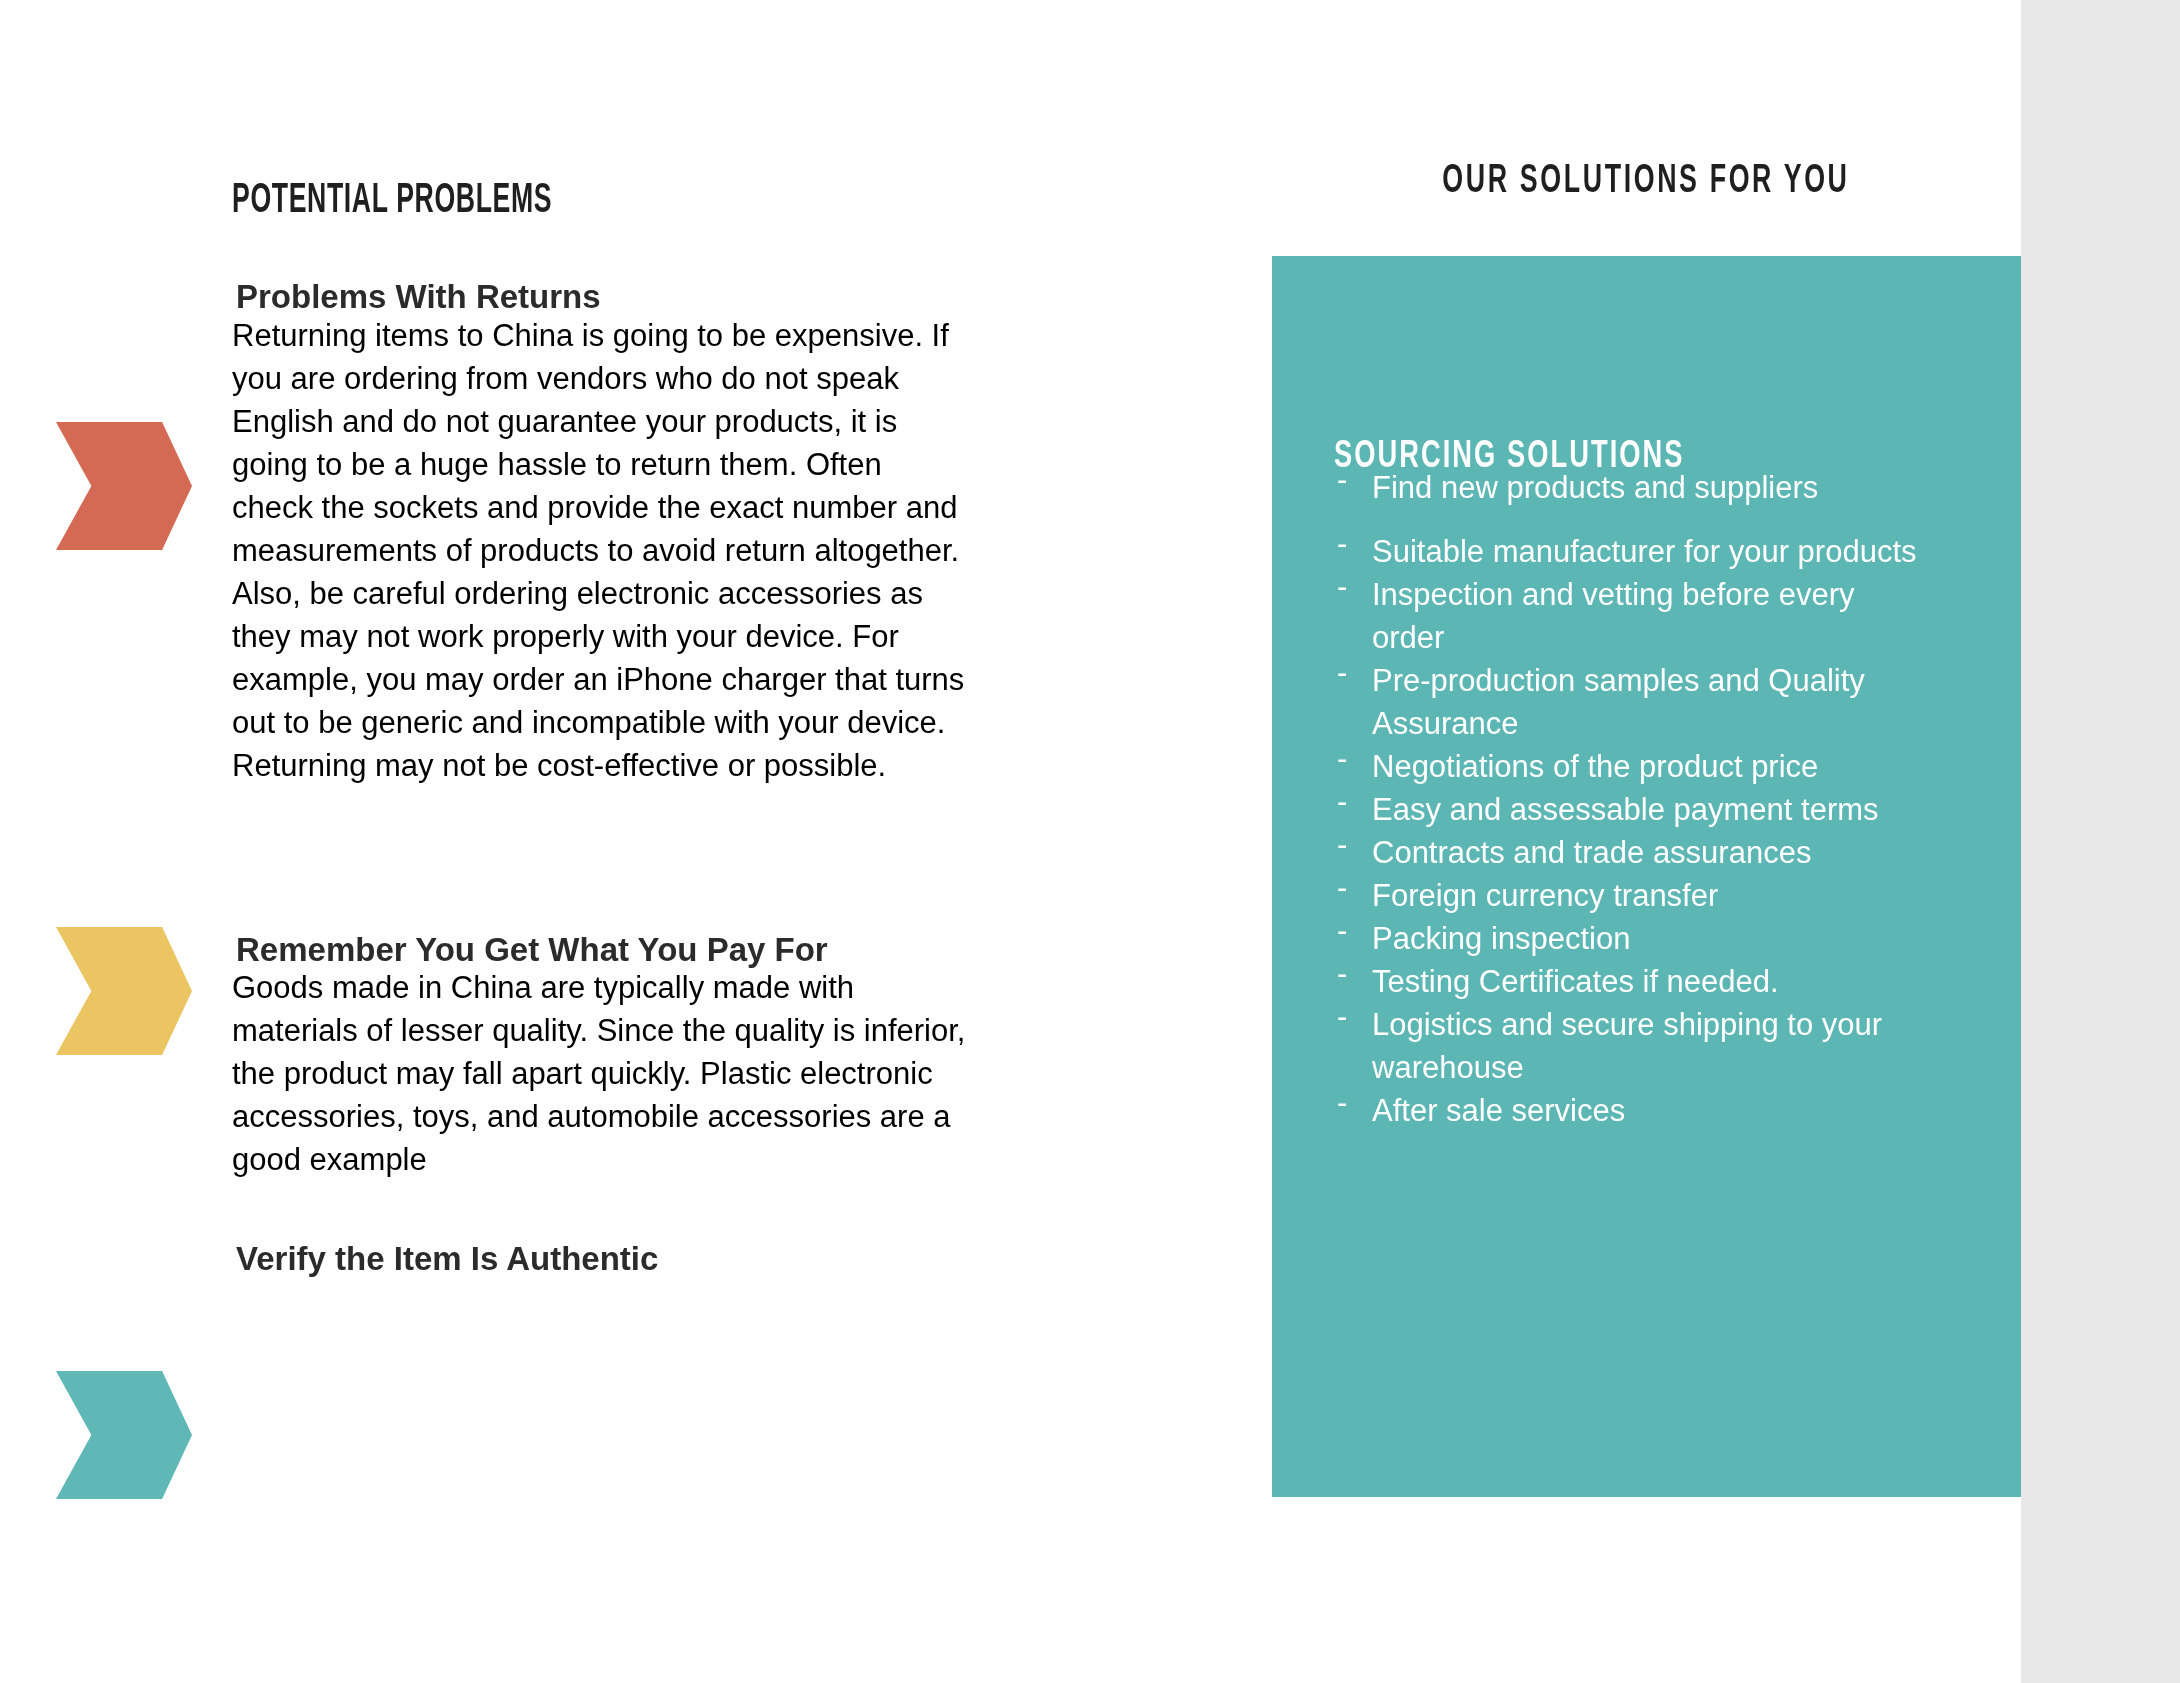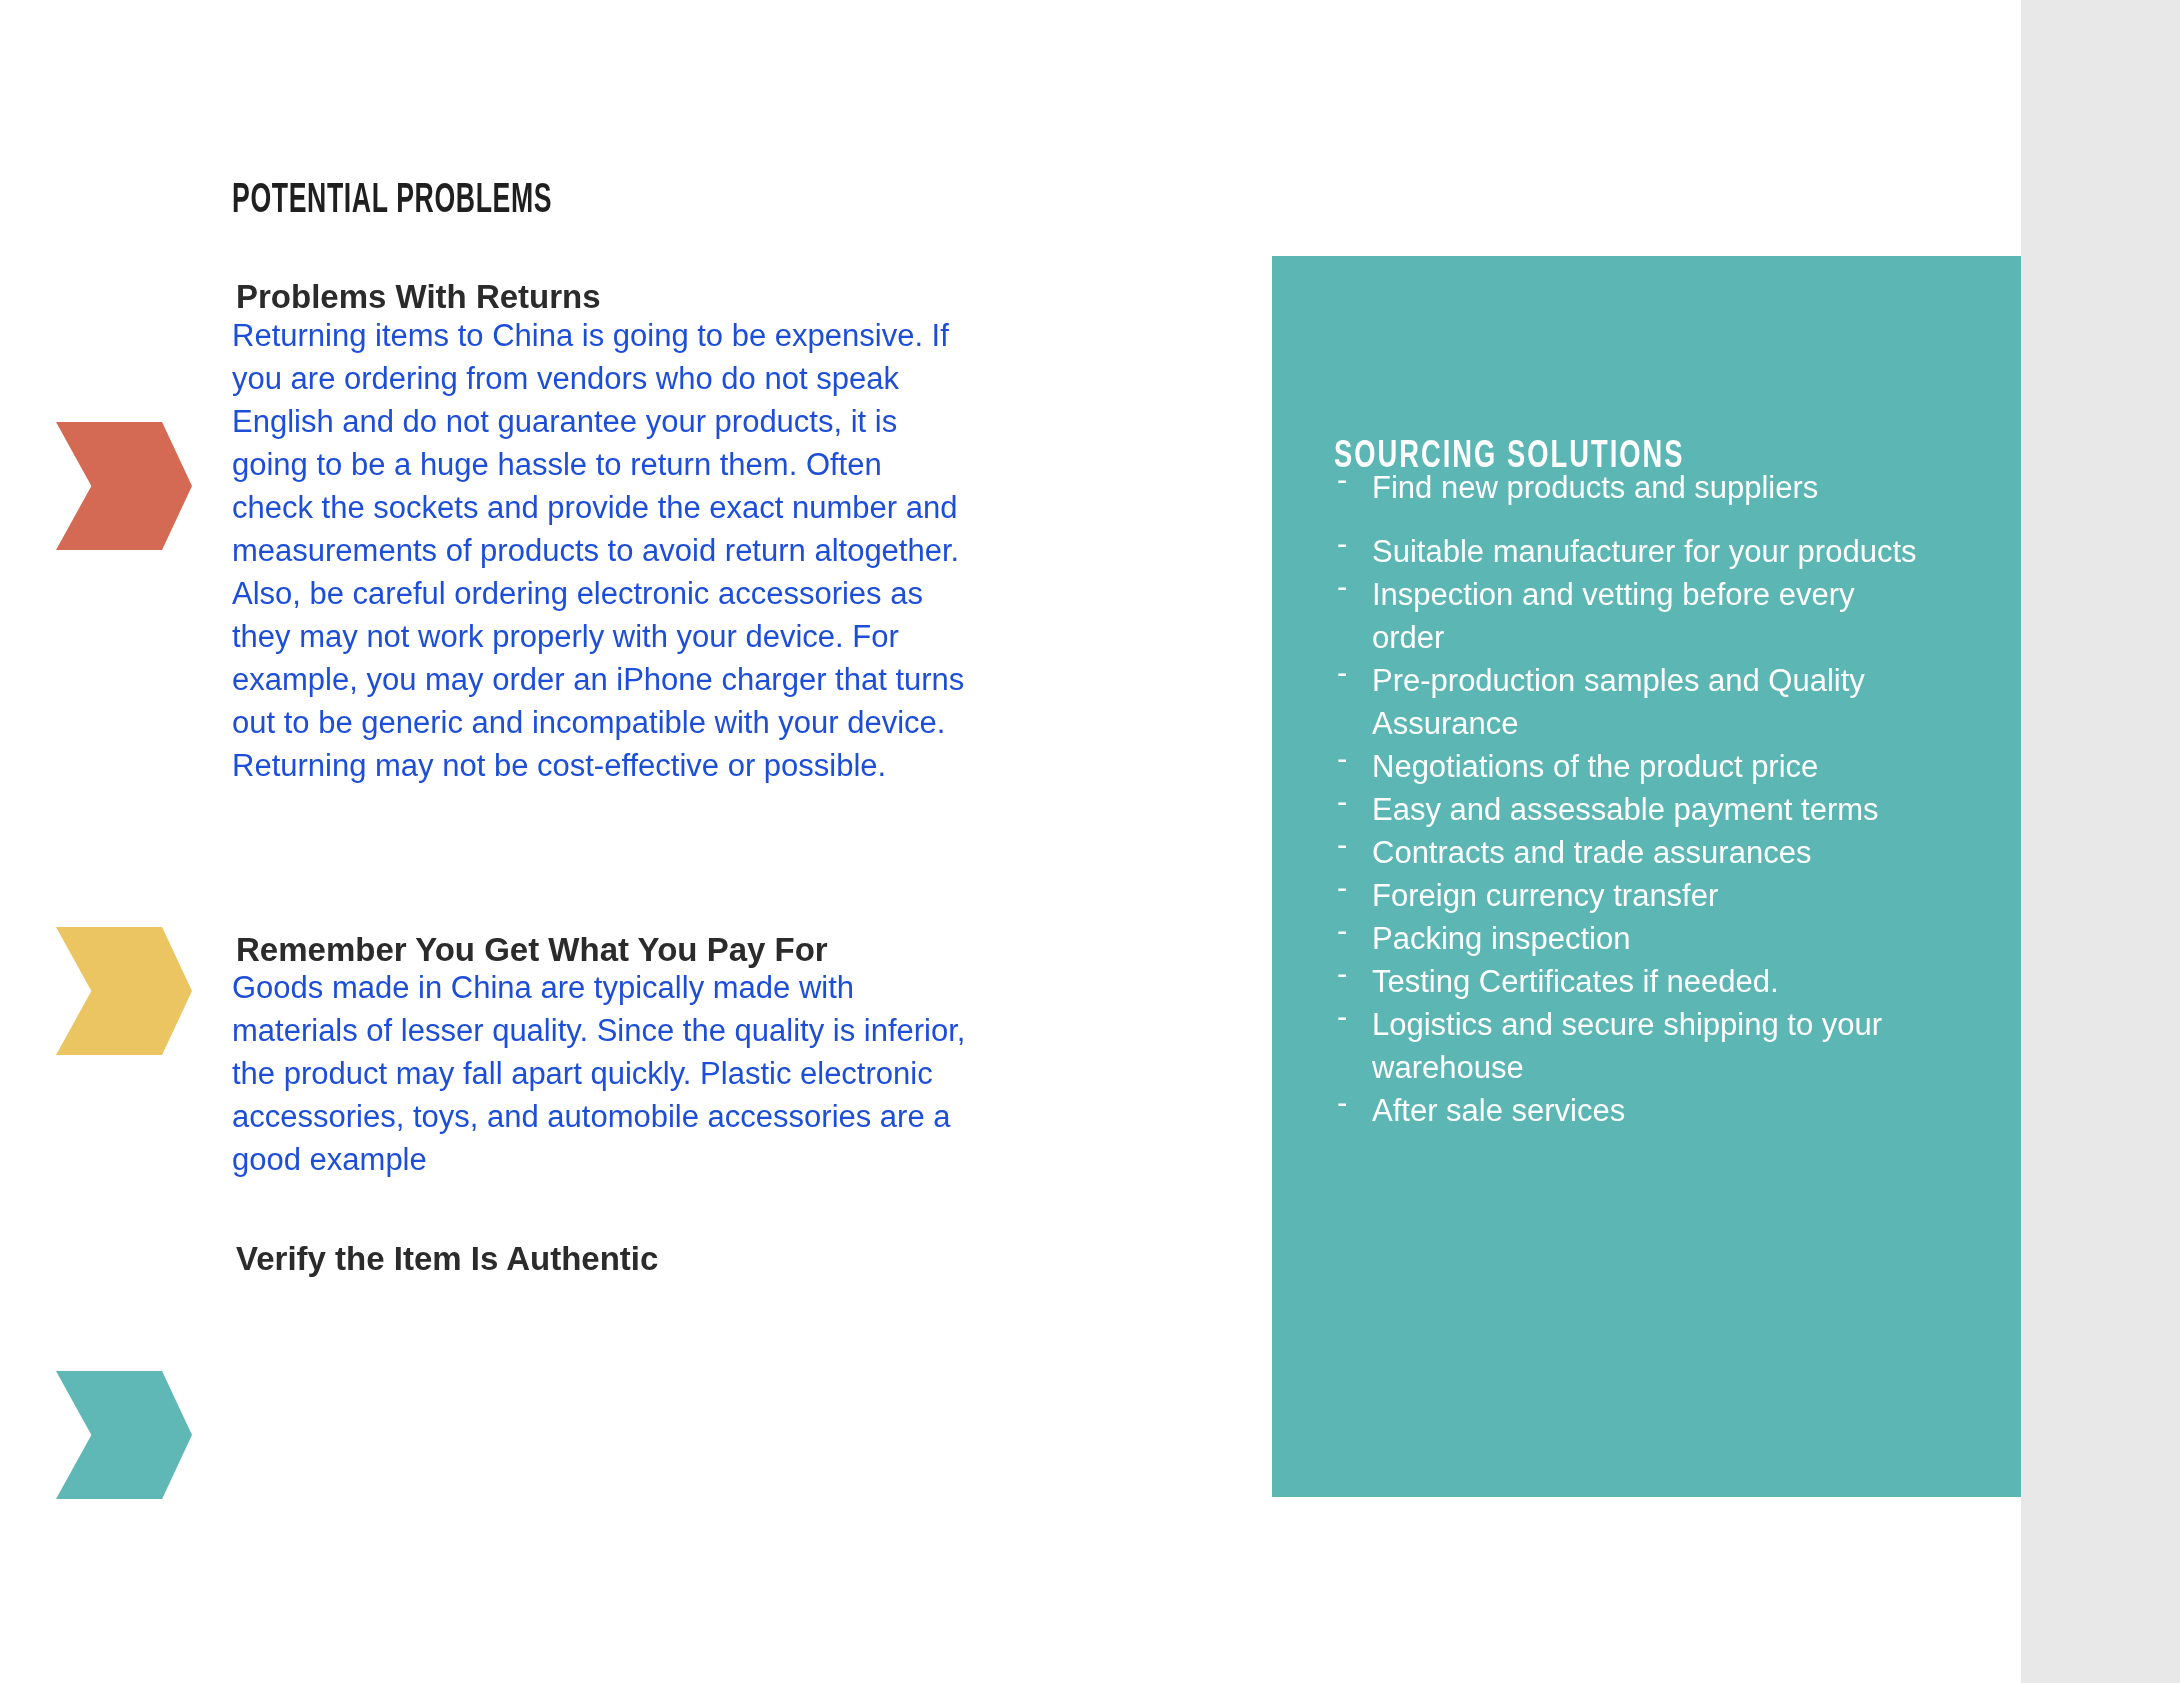--- a/index.html
+++ b/index.html
@@ -30,21 +30,21 @@
   .section-title {
     font-size: 33px;
     font-weight: 700;
     color: #2b2b2b;
     line-height: 43px;
     margin: 4px;
   }
   .section-body {
     font-size: 31px;
     font-weight: 400;
-    color: #1d4ed8;
+    color: #000000;
     line-height: 43px;
     margin: 0;
   }
   .sec1-title { top: 271px; }
   .sec1-body  { top: 314px; }
   .sec2-title { top: 924px; }
   .sec2-body  { top: 966px; }
   .sec3-title { top: 1233px; }
   .sec3-body  { top: 1276px; }
 
@@ -139,20 +139,23 @@
   <div class="chevron chevron-teal"></div>
 
   <div class="section section-title sec1-title">Problems With Returns</div>
   <div class="section section-body sec1-body">Returning items to China is going to be expensive. If you are ordering from vendors who do not speak English and do not guarantee your products, it is going to be a huge hassle to return them. Often check the sockets and provide the exact number and measurements of products to avoid return altogether. Also, be careful ordering electronic accessories as they may not work properly with your device. For example, you may order an iPhone charger that turns out to be generic and incompatible with your device. Returning may not be cost-effective or possible.</div>
 
   <div class="section section-title sec2-title">Remember You Get What You Pay For</div>
   <div class="section section-body sec2-body">Goods made in China are typically made with materials of lesser quality. Since the quality is inferior, the product may fall apart quickly. Plastic electronic accessories, toys, and automobile accessories are a good example</div>
 
   <div class="section section-title sec3-title">Verify the Item Is Authentic</div>
 
+  <div class="right-heading-wrap">
+    <div class="right-heading">OUR SOLUTIONS FOR YOU</div>
+  </div>
 
   <div class="solutions-panel">
     <div class="panel-heading">SOURCING SOLUTIONS</div>
 
     <ul class="solutions-list">
       <li>
         <span class="dash">-</span>
         <span class="btxt">Find new products and suppliers</span>
       </li>
       <li class="gap">

